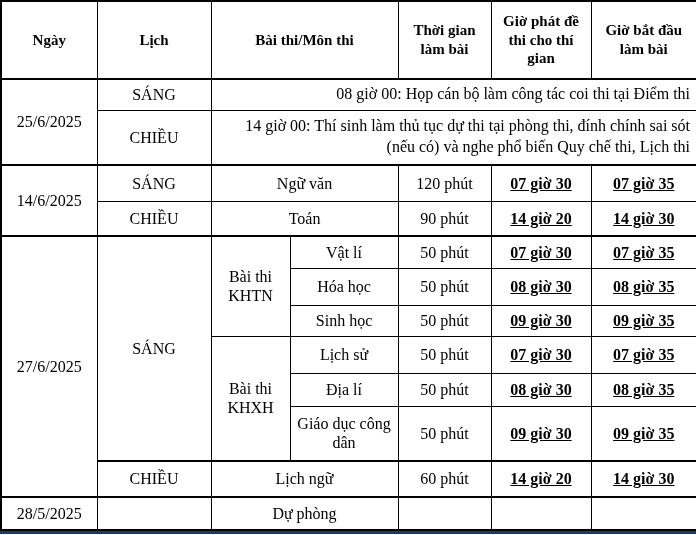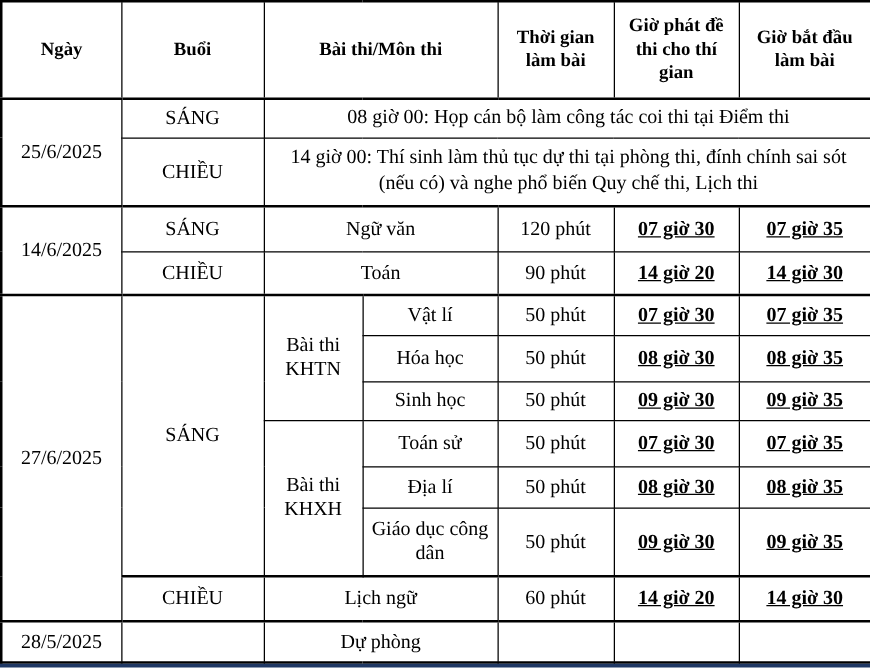--- a/index.html
+++ b/index.html
@@ -28,21 +28,21 @@
     overflow: hidden;
   }
   .schedule th {
     font-size: 15px;
     font-weight: bold;
     line-height: 1.25;
     border-bottom: 2px solid #000000;
   }
   tr.thick td { border-top-width: 2px; }
   td.activity {
-    text-align: center;
+    text-align: right;
     padding-left: 8px;
     padding-right: 6px;
     line-height: 1.3;
     margin-top: 46px;
   }
   td.time { font-weight: bold; text-decoration: underline; }
   .accent-bar {
     width: 696px;
     height: 3px;
     background: #1F3864;
@@ -58,21 +58,21 @@
         <col style="width:114px">
         <col style="width:79px">
         <col style="width:108px">
         <col style="width:93px">
         <col style="width:100px">
         <col style="width:106px">
     </colgroup>
     <tbody>
       <tr style="height:78px">
         <th>Ngày</th>
-        <th>Buổi</th>
+        <th>Lịch</th>
         <th colspan="2">Bài thi/Môn thi</th>
         <th>Thời gian làm bài</th>
         <th>Giờ phát đề thi cho thí gian</th>
         <th>Giờ bắt đầu làm bài</th>
       </tr>
 
       <tr style="height:31px">
         <td rowspan="2">25/6/2025</td>
         <td>SÁNG</td>
         <td colspan="5" class="activity">08 giờ 00: Họp cán bộ làm công tác coi thi tại Điểm thi</td>
@@ -114,21 +114,21 @@
         <td class="time">08 giờ 35</td>
       </tr>
       <tr style="height:31px">
         <td>Sinh học</td>
         <td>50 phút</td>
         <td class="time">09 giờ 30</td>
         <td class="time">09 giờ 35</td>
       </tr>
       <tr style="height:37px">
         <td rowspan="3">Bài thi KHXH</td>
-        <td>Toán sử</td>
+        <td>Lịch sử</td>
         <td>50 phút</td>
         <td class="time">07 giờ 30</td>
         <td class="time">07 giờ 35</td>
       </tr>
       <tr style="height:33px">
         <td>Địa lí</td>
         <td>50 phút</td>
         <td class="time">08 giờ 30</td>
         <td class="time">08 giờ 35</td>
       </tr>

